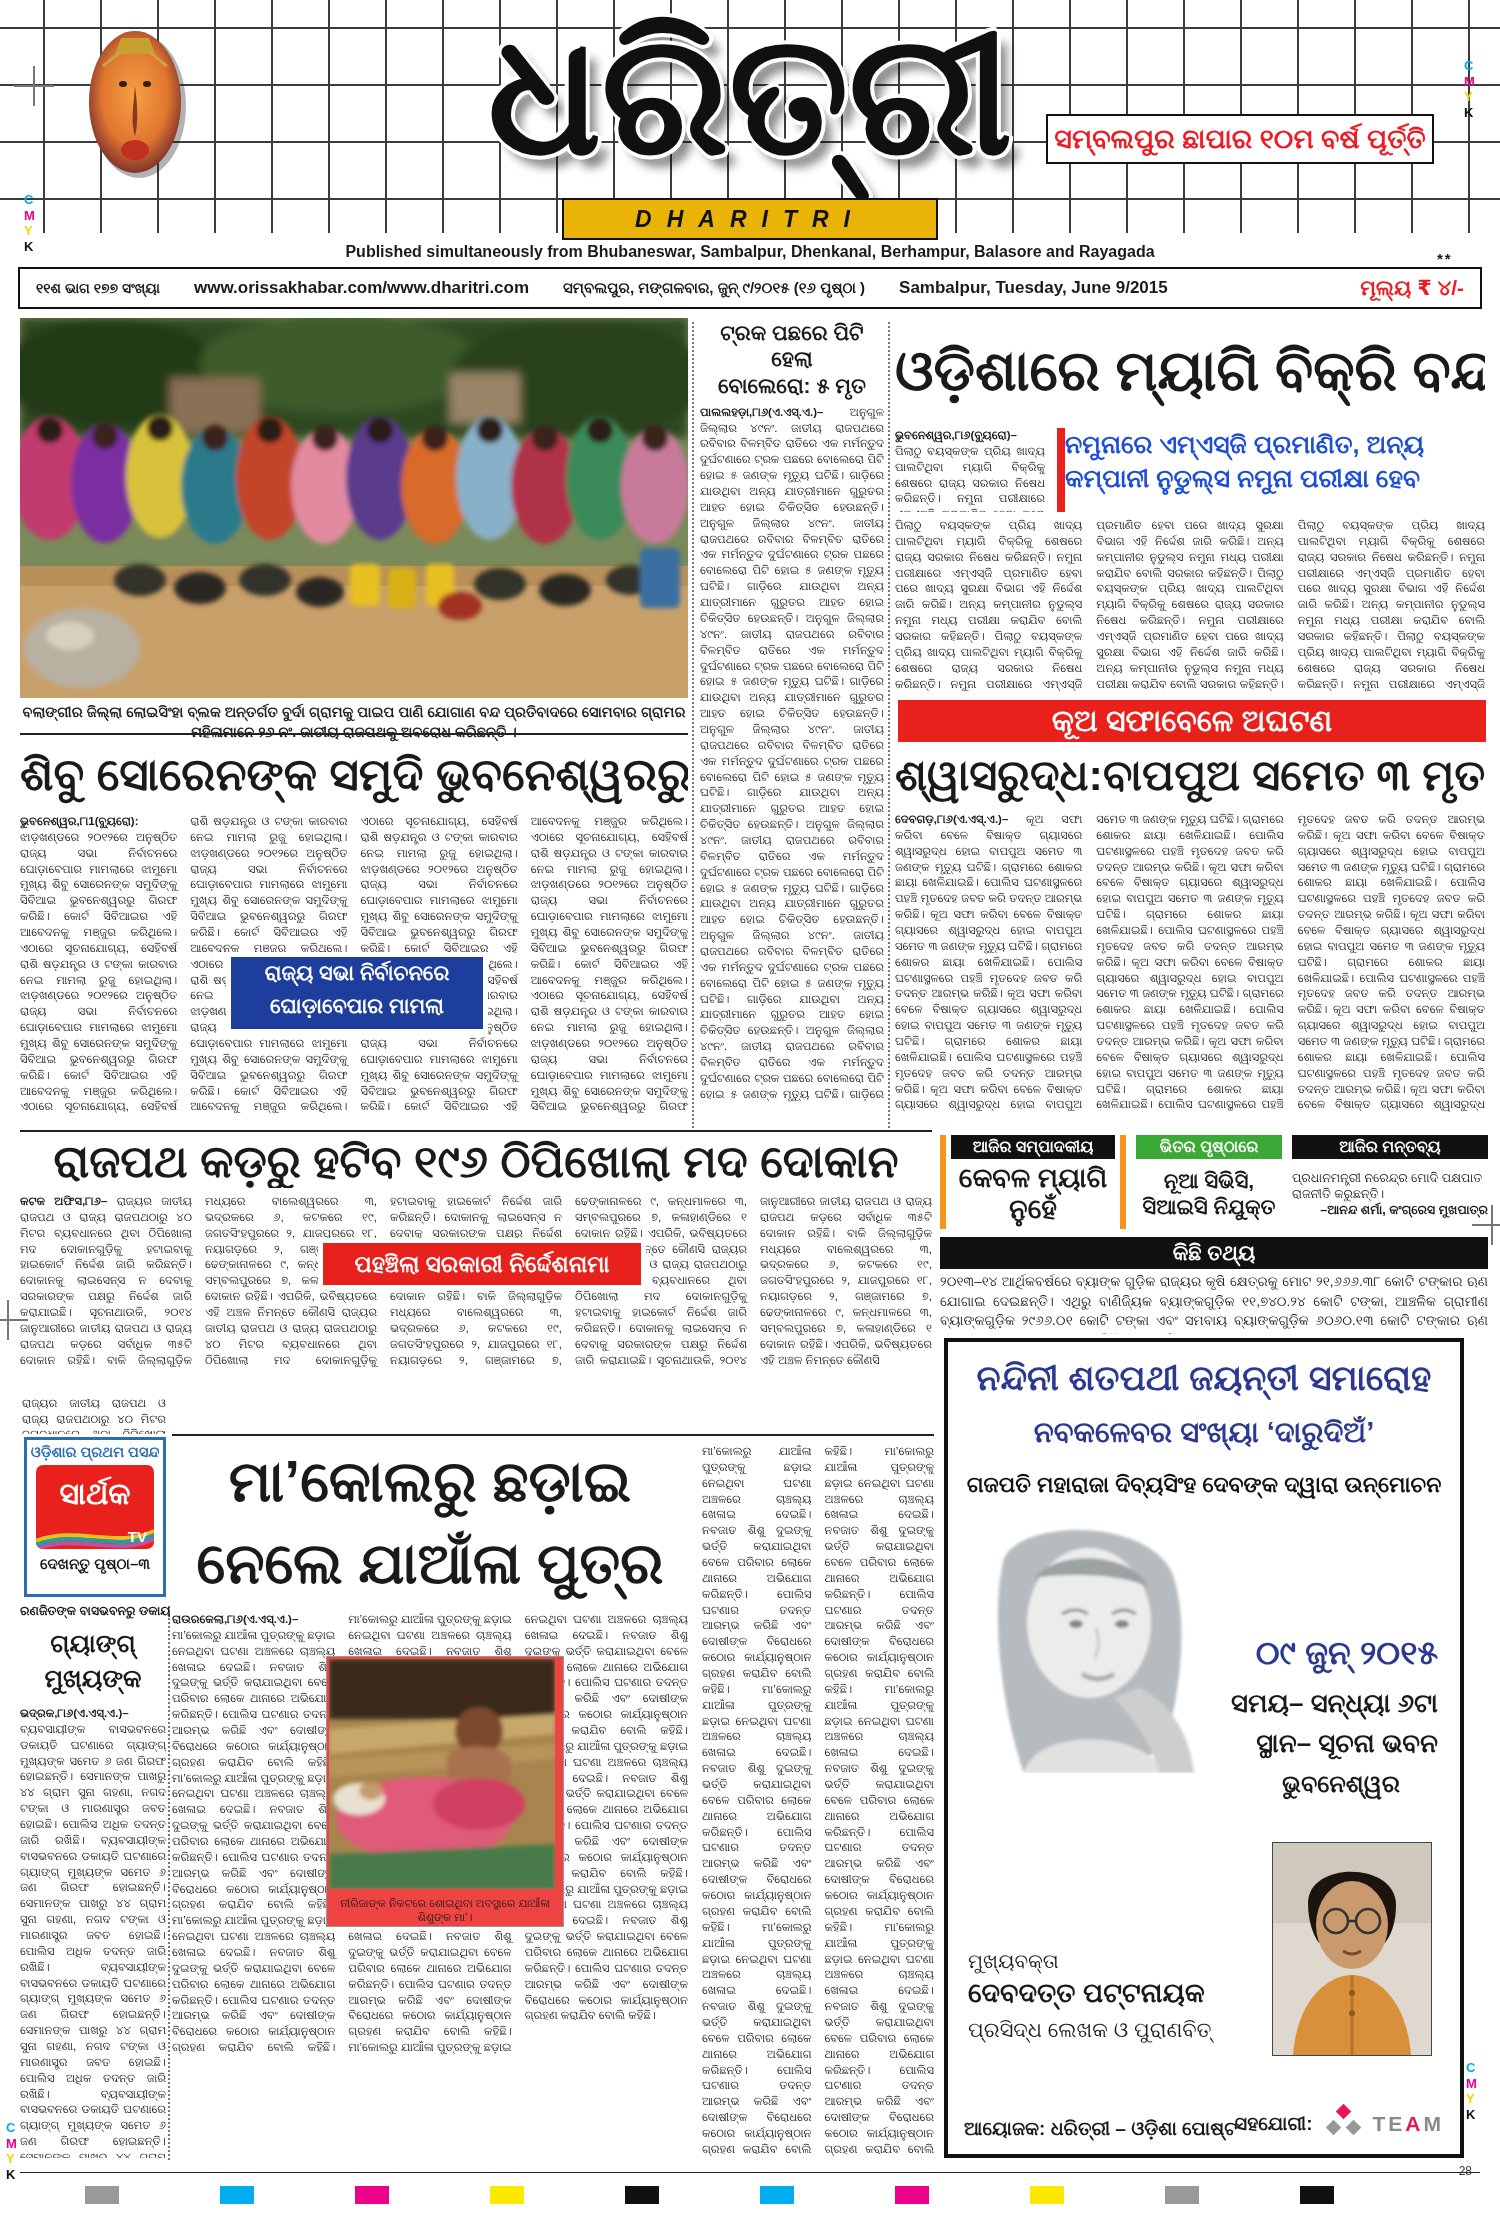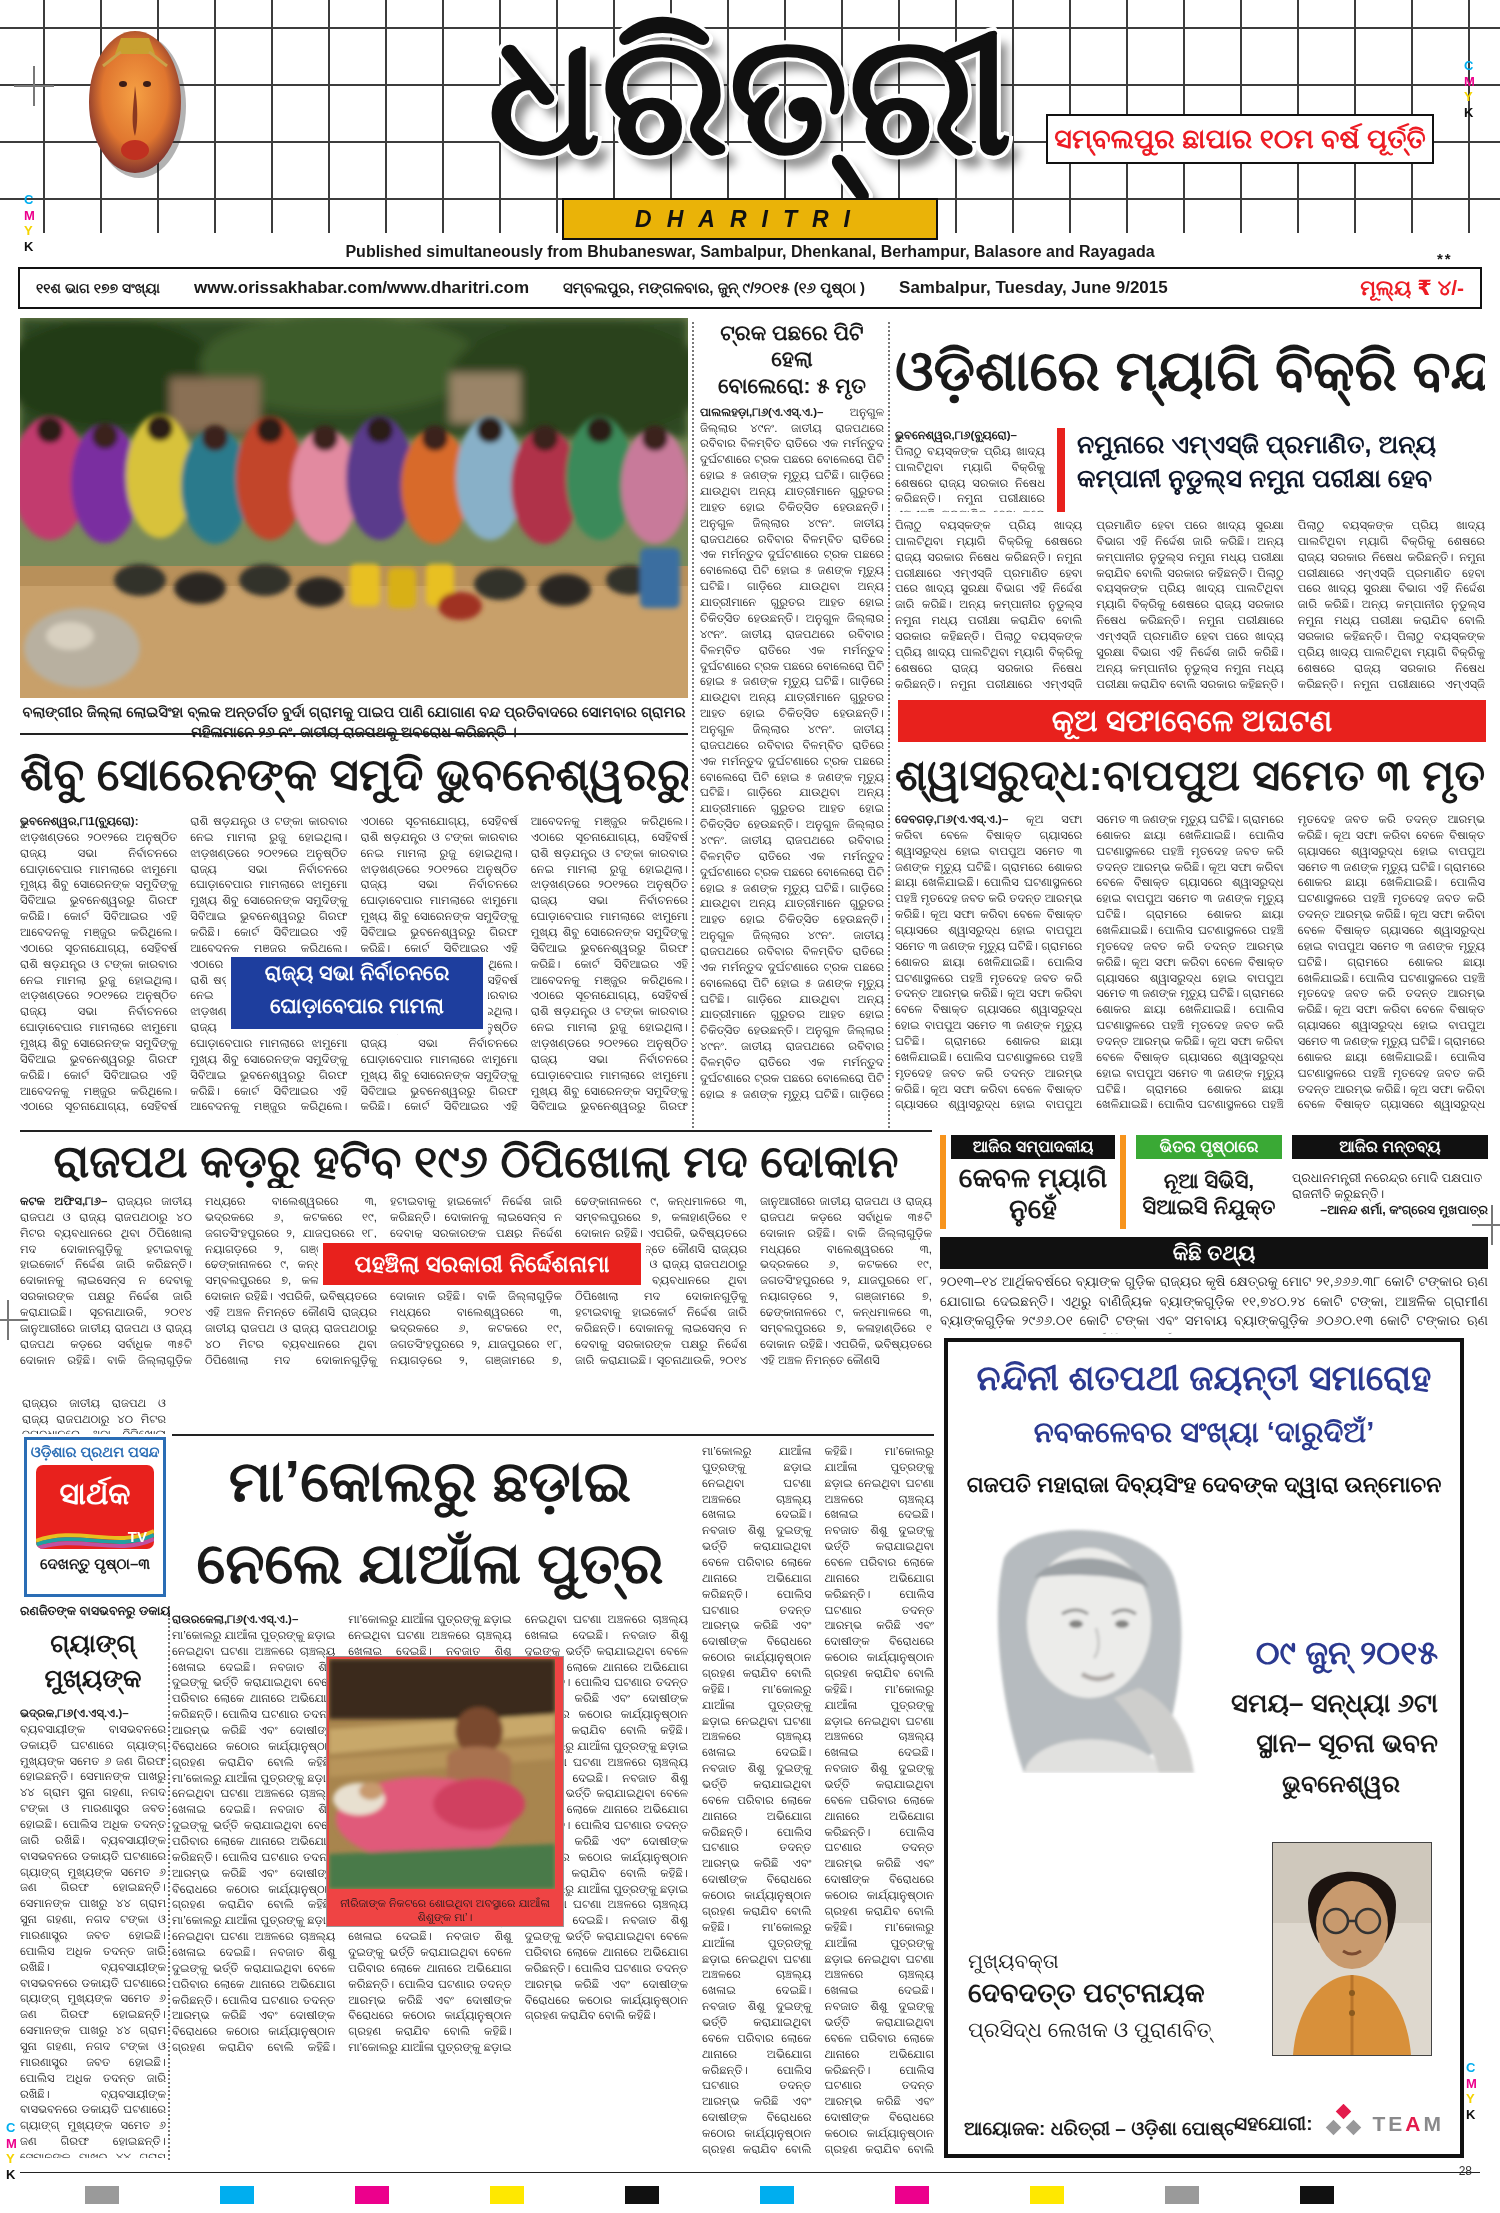--- a/index.html
+++ b/index.html
@@ -48,22 +48,22 @@
   .lead-photo{position:absolute;left:20px;top:318px;width:668px;height:380px;overflow:hidden;background:#6c7f52;}
   .lead-cap{position:absolute;left:20px;top:703px;width:668px;height:56px;overflow:hidden;}
   
   .truck{position:absolute;left:700px;top:320px;width:184px;height:808px;overflow:hidden;}
   .truck h3{margin:0 0 6px 0;font-size:21px;line-height:1.25;text-align:center;}
   
   .maggi{position:absolute;left:895px;top:318px;width:590px;height:380px;overflow:hidden;}
   .maggi .h1{font-size:56px;font-weight:bold;line-height:106px;height:106px;text-align:center;white-space:nowrap;overflow:hidden;}
   .maggi .subrow{display:flex;margin-top:4px;height:84px;overflow:hidden;}
   .maggi .col1{width:150px;flex:0 0 150px;}
-  .maggi .subhead{flex:1;margin-left:12px;border-left:8px solid #e8211d;padding-left:12px;
-    color:#0f172a;font-size:25px;font-weight:bold;line-height:1.35;overflow:hidden;}
+  .maggi .subhead{flex:1;margin-left:12px;border-left:8px solid #e8211d;
+    color:#1d4ed8;font-size:25px;font-weight:bold;line-height:1.35;overflow:hidden;}
   .maggi .cols{margin-top:6px;height:176px;column-count:3;column-gap:14px;}
   
   .banner{position:absolute;left:898px;top:700px;width:588px;height:42px;background:#e8211d;color:#fff;
     font-size:30px;font-weight:bold;display:flex;align-items:center;justify-content:center;white-space:nowrap;overflow:hidden;}
   .well-h{position:absolute;left:895px;top:744px;width:590px;height:62px;font-size:43px;font-weight:bold;
     text-align:center;line-height:62px;white-space:nowrap;overflow:hidden;}
   .well-body{position:absolute;left:895px;top:812px;width:590px;height:316px;column-count:3;column-gap:14px;}
   
   .shibu-h{position:absolute;left:20px;top:742px;width:668px;height:66px;font-size:45px;font-weight:bold;
     text-align:center;line-height:66px;white-space:nowrap;overflow:hidden;}

